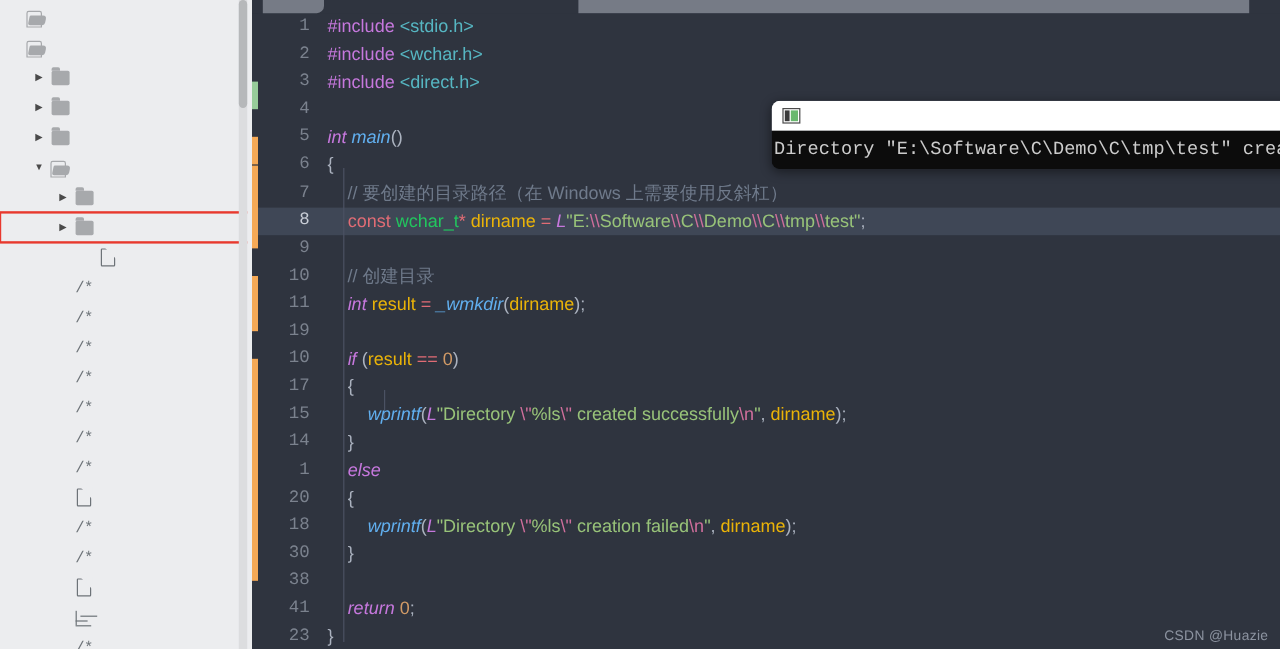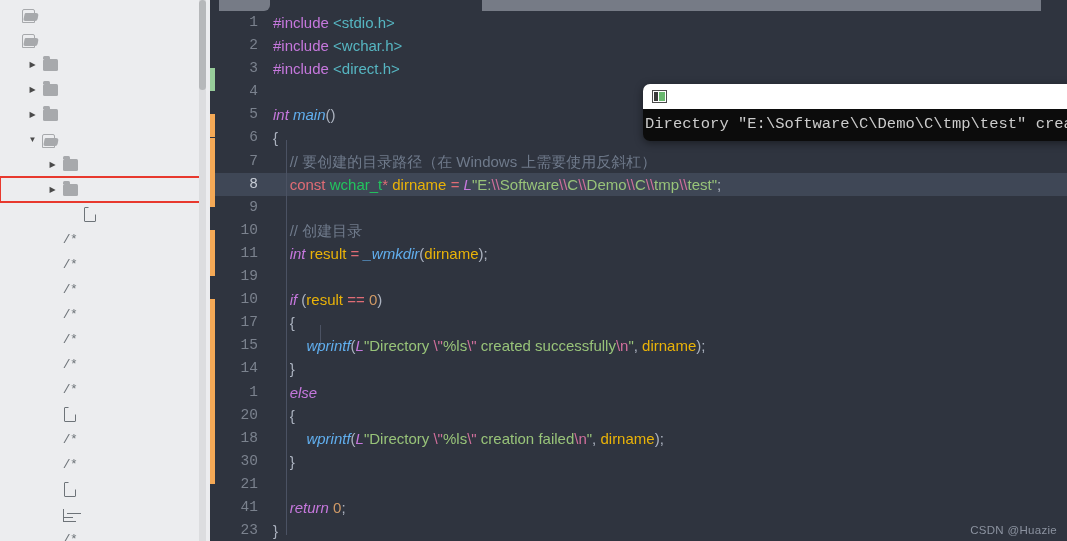--- a/index.html
+++ b/index.html
@@ -373,21 +373,21 @@
         <div class="ln">11</div>
         <div class="ln">19</div>
         <div class="ln">10</div>
         <div class="ln">17</div>
         <div class="ln">15</div>
         <div class="ln">14</div>
         <div class="ln">1</div>
         <div class="ln">20</div>
         <div class="ln">18</div>
         <div class="ln">30</div>
-        <div class="ln">21</div>
+        <div class="ln">38</div>
         <div class="ln">41</div>
         <div class="ln">23</div>
       </div>
     <div id="indentguide"></div>
     <div id="indentguide2"></div>
     <div id="code"><div class="ln"><span class="t-pre">#include</span> <span class="t-inc">&lt;stdio.h&gt;</span></div><div class="ln"><span class="t-pre">#include</span> <span class="t-inc">&lt;wchar.h&gt;</span></div><div class="ln"><span class="t-pre">#include</span> <span class="t-inc">&lt;direct.h&gt;</span></div><div class="ln">&nbsp;</div><div class="ln"><span class="t-kw">int</span><span class="t-punc"> </span><span class="t-fn">main</span><span class="t-punc">(</span><span class="t-punc">)</span></div><div class="ln"><span class="t-punc">{</span></div><div class="ln">    <span class="t-cmt">// 要创建的目录路径（在 Windows 上需要使用反斜杠）</span></div><div class="ln"><span class="t-punc"> </span><span class="t-punc"> </span><span class="t-punc"> </span><span class="t-punc"> </span><span class="t-kw2">const</span><span class="t-punc"> </span><span class="t-type">wchar_t</span><span class="t-op">*</span><span class="t-punc"> </span><span class="t-plain">dirname</span><span class="t-punc"> </span><span class="t-op">=</span><span class="t-punc"> </span><span class="t-kw">L</span><span class="t-str">"</span><span class="t-str">E</span><span class="t-str">:</span><span class="t-esc">\\</span><span class="t-str">S</span><span class="t-str">o</span><span class="t-str">f</span><span class="t-str">t</span><span class="t-str">w</span><span class="t-str">a</span><span class="t-str">r</span><span class="t-str">e</span><span class="t-esc">\\</span><span class="t-str">C</span><span class="t-esc">\\</span><span class="t-str">D</span><span class="t-str">e</span><span class="t-str">m</span><span class="t-str">o</span><span class="t-esc">\\</span><span class="t-str">C</span><span class="t-esc">\\</span><span class="t-str">t</span><span class="t-str">m</span><span class="t-str">p</span><span class="t-esc">\\</span><span class="t-str">t</span><span class="t-str">e</span><span class="t-str">s</span><span class="t-str">t</span><span class="t-str">"</span><span class="t-punc">;</span></div><div class="ln">&nbsp;</div><div class="ln">    <span class="t-cmt">// 创建目录</span></div><div class="ln"><span class="t-punc"> </span><span class="t-punc"> </span><span class="t-punc"> </span><span class="t-punc"> </span><span class="t-kw">int</span><span class="t-punc"> </span><span class="t-plain">result</span><span class="t-punc"> </span><span class="t-op">=</span><span class="t-punc"> </span><span class="t-fn">_wmkdir</span><span class="t-punc">(</span><span class="t-plain">dirname</span><span class="t-punc">)</span><span class="t-punc">;</span></div><div class="ln">&nbsp;</div><div class="ln"><span class="t-punc"> </span><span class="t-punc"> </span><span class="t-punc"> </span><span class="t-punc"> </span><span class="t-kw">if</span><span class="t-punc"> </span><span class="t-punc">(</span><span class="t-plain">result</span><span class="t-punc"> </span><span class="t-op">==</span><span class="t-punc"> </span><span class="t-num">0</span><span class="t-punc">)</span></div><div class="ln"><span class="t-punc"> </span><span class="t-punc"> </span><span class="t-punc"> </span><span class="t-punc"> </span><span class="t-punc">{</span></div><div class="ln"><span class="t-punc"> </span><span class="t-punc"> </span><span class="t-punc"> </span><span class="t-punc"> </span><span class="t-punc"> </span><span class="t-punc"> </span><span class="t-punc"> </span><span class="t-punc"> </span><span class="t-fn">wprintf</span><span class="t-punc">(</span><span class="t-kw">L</span><span class="t-str">"</span><span class="t-str">D</span><span class="t-str">i</span><span class="t-str">r</span><span class="t-str">e</span><span class="t-str">c</span><span class="t-str">t</span><span class="t-str">o</span><span class="t-str">r</span><span class="t-str">y</span><span class="t-str"> </span><span class="t-esc">\"</span><span class="t-str">%</span><span class="t-str">l</span><span class="t-str">s</span><span class="t-esc">\"</span><span class="t-str"> </span><span class="t-str">c</span><span class="t-str">r</span><span class="t-str">e</span><span class="t-str">a</span><span class="t-str">t</span><span class="t-str">e</span><span class="t-str">d</span><span class="t-str"> </span><span class="t-str">s</span><span class="t-str">u</span><span class="t-str">c</span><span class="t-str">c</span><span class="t-str">e</span><span class="t-str">s</span><span class="t-str">s</span><span class="t-str">f</span><span class="t-str">u</span><span class="t-str">l</span><span class="t-str">l</span><span class="t-str">y</span><span class="t-esc">\n</span><span class="t-str">"</span><span class="t-punc">,</span><span class="t-punc"> </span><span class="t-plain">dirname</span><span class="t-punc">)</span><span class="t-punc">;</span></div><div class="ln"><span class="t-punc"> </span><span class="t-punc"> </span><span class="t-punc"> </span><span class="t-punc"> </span><span class="t-punc">}</span></div><div class="ln"><span class="t-punc"> </span><span class="t-punc"> </span><span class="t-punc"> </span><span class="t-punc"> </span><span class="t-kw">else</span></div><div class="ln"><span class="t-punc"> </span><span class="t-punc"> </span><span class="t-punc"> </span><span class="t-punc"> </span><span class="t-punc">{</span></div><div class="ln"><span class="t-punc"> </span><span class="t-punc"> </span><span class="t-punc"> </span><span class="t-punc"> </span><span class="t-punc"> </span><span class="t-punc"> </span><span class="t-punc"> </span><span class="t-punc"> </span><span class="t-fn">wprintf</span><span class="t-punc">(</span><span class="t-kw">L</span><span class="t-str">"</span><span class="t-str">D</span><span class="t-str">i</span><span class="t-str">r</span><span class="t-str">e</span><span class="t-str">c</span><span class="t-str">t</span><span class="t-str">o</span><span class="t-str">r</span><span class="t-str">y</span><span class="t-str"> </span><span class="t-esc">\"</span><span class="t-str">%</span><span class="t-str">l</span><span class="t-str">s</span><span class="t-esc">\"</span><span class="t-str"> </span><span class="t-str">c</span><span class="t-str">r</span><span class="t-str">e</span><span class="t-str">a</span><span class="t-str">t</span><span class="t-str">i</span><span class="t-str">o</span><span class="t-str">n</span><span class="t-str"> </span><span class="t-str">f</span><span class="t-str">a</span><span class="t-str">i</span><span class="t-str">l</span><span class="t-str">e</span><span class="t-str">d</span><span class="t-esc">\n</span><span class="t-str">"</span><span class="t-punc">,</span><span class="t-punc"> </span><span class="t-plain">dirname</span><span class="t-punc">)</span><span class="t-punc">;</span></div><div class="ln"><span class="t-punc"> </span><span class="t-punc"> </span><span class="t-punc"> </span><span class="t-punc"> </span><span class="t-punc">}</span></div><div class="ln">&nbsp;</div><div class="ln"><span class="t-punc"> </span><span class="t-punc"> </span><span class="t-punc"> </span><span class="t-punc"> </span><span class="t-kw">return</span><span class="t-punc"> </span><span class="t-num">0</span><span class="t-punc">;</span></div><div class="ln"><span class="t-punc">}</span></div></div>
 
     <div id="console">
       <div id="console-title">
         <span id="console-icon"></span>

